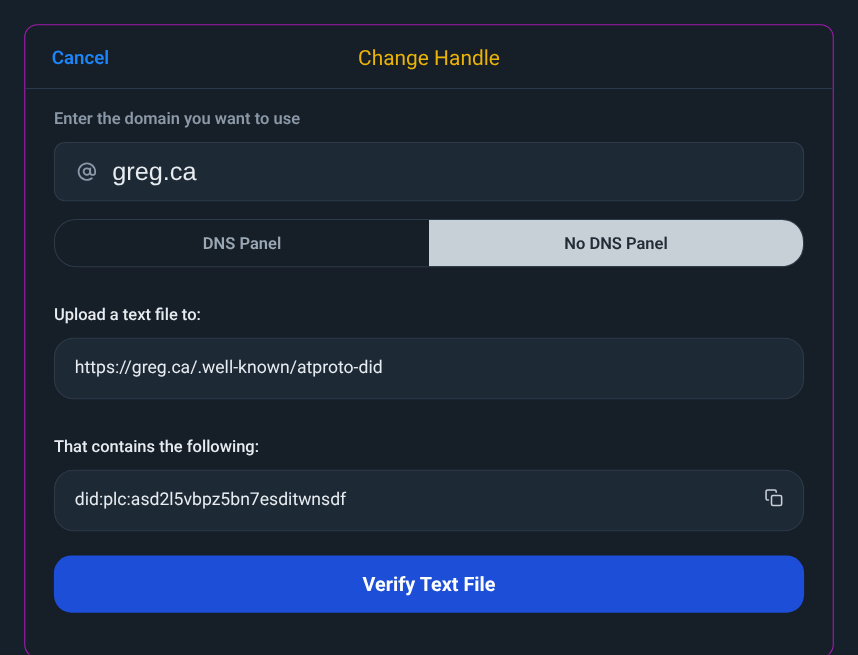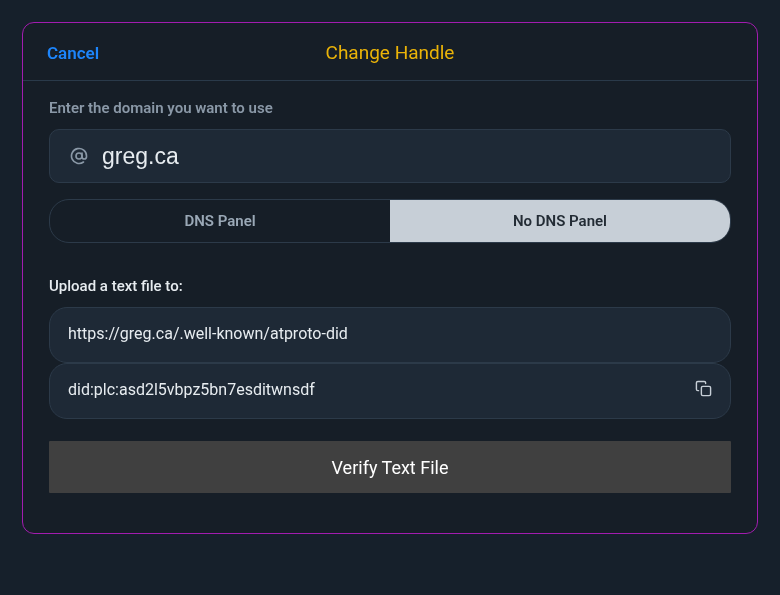--- a/index.html
+++ b/index.html
@@ -128,29 +128,29 @@
     .copy-btn {
       color: #c7cfd7;
       cursor: pointer;
       display: inline-flex;
       align-items: center;
     }
     
     .verify-btn {
       margin-top: 22px;
       width: 100%;
-      background: #404040;
+      background: #1d4ed8;
       color: #fff;
-      border-radius: 1px;
+      border-radius: 16px;
       height: 52px;
       display: flex;
       align-items: center;
       justify-content: center;
       font-size: 18px;
-      font-weight: 400;
+      font-weight: 700;
       cursor: pointer;
     }
     
     .footer-link {
       margin-top: 18px;
       color: #1d85fb;
       font-size: 15px;
       font-weight: 700;
       cursor: pointer;
       display: inline-block;
@@ -181,20 +181,21 @@
     <div class="tabs">
       <div class="tab">DNS Panel</div>
       <div class="tab active">No DNS Panel</div>
     </div>
 
     <div class="info-label">Upload a text file to:</div>
     <div class="info-box">
       <span class="info-text">https://greg.ca/.well-known/atproto-did</span>
     </div>
 
+    <div class="info-label">That contains the following:</div>
     <div class="info-box">
       <span class="info-text">did:plc:asd2l5vbpz5bn7esditwnsdf</span>
       <span class="copy-btn">
         <span>
           <svg width="17" height="17" viewBox="0 0 24 24" fill="none" stroke="currentColor" stroke-width="2" stroke-linecap="round" stroke-linejoin="round">
             <rect x="9" y="9" width="13" height="13" rx="2" ry="2"></rect>
             <path d="M5 15H4a2 2 0 0 1-2-2V4a2 2 0 0 1 2-2h9a2 2 0 0 1 2 2v1"></path>
           </svg>
         </span>
       </span>

